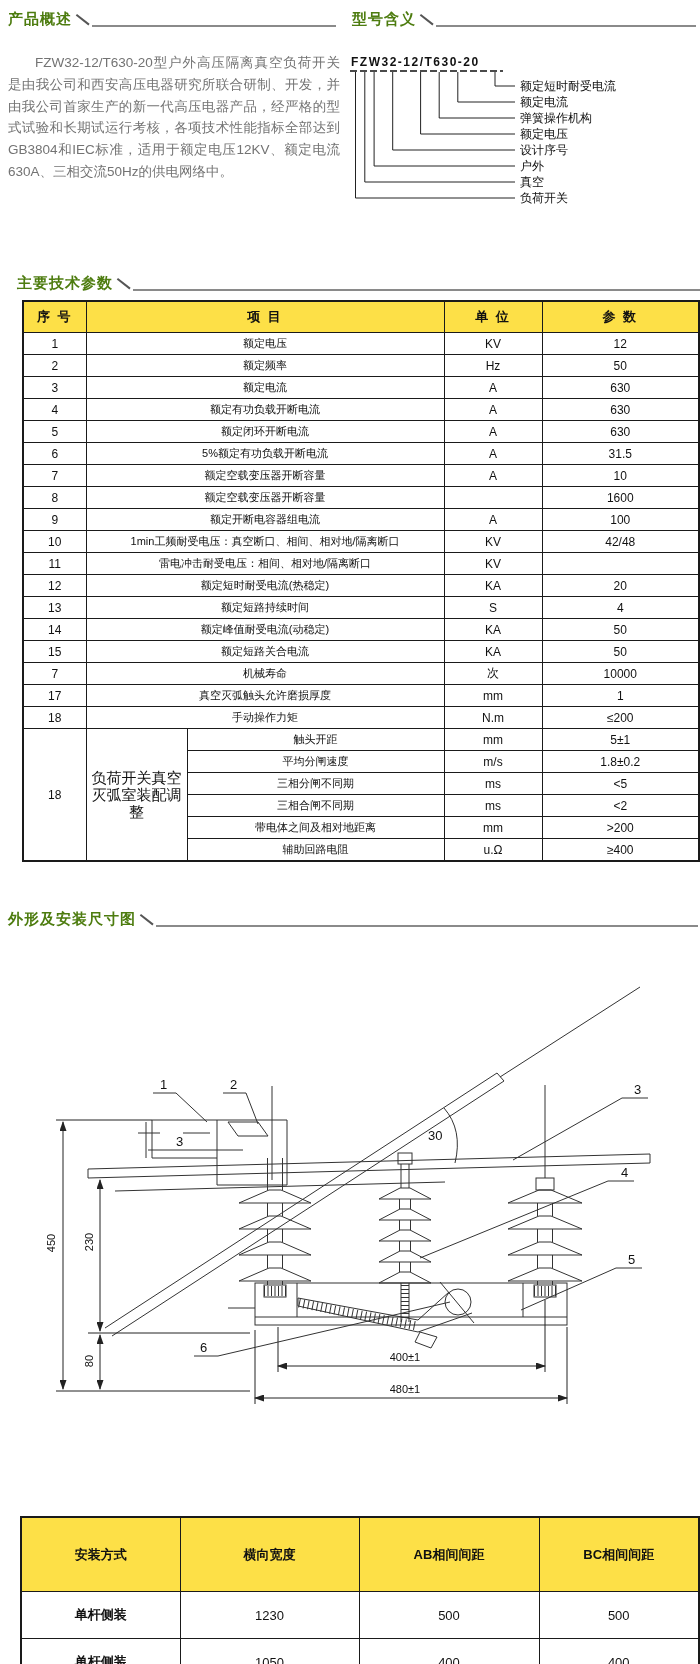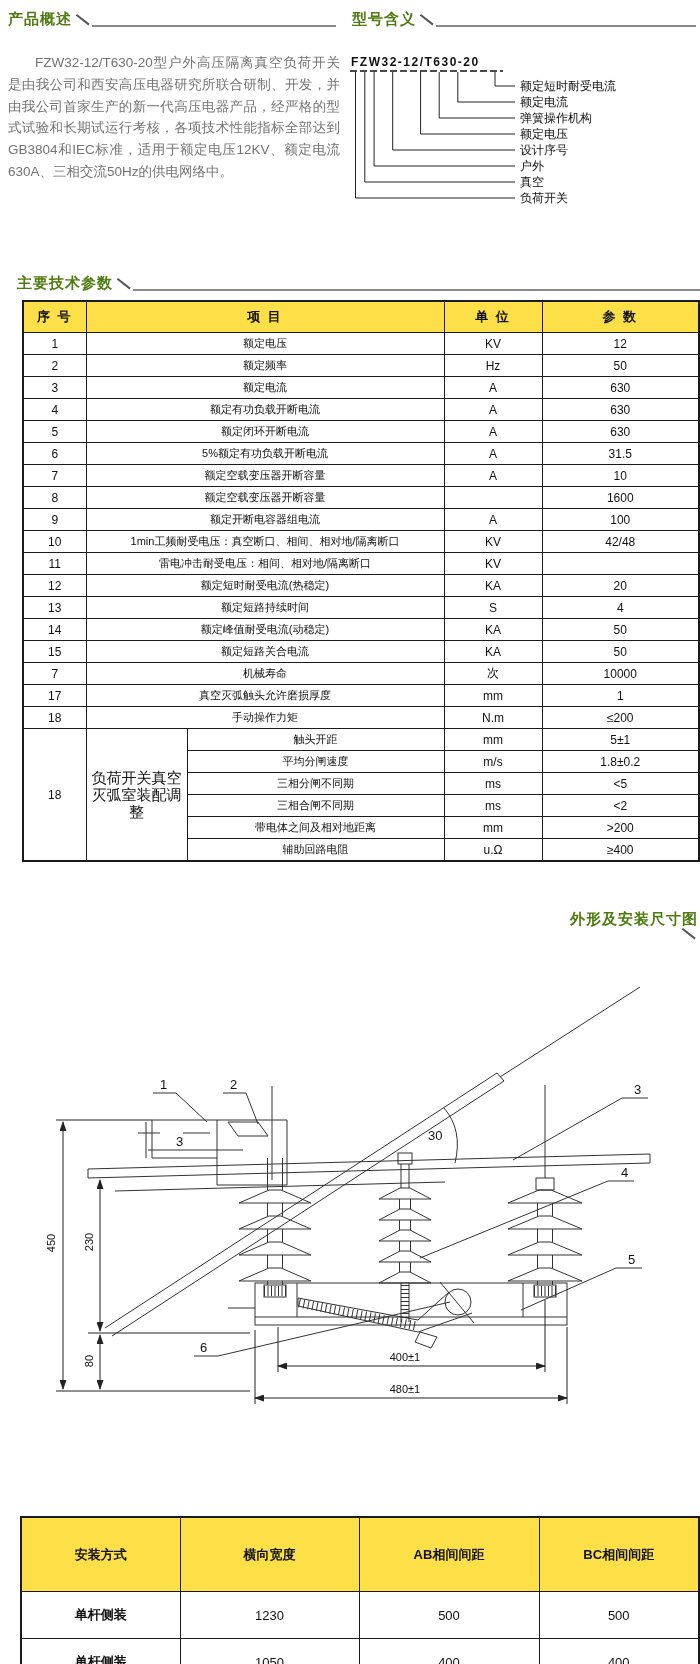--- a/index.html
+++ b/index.html
@@ -239,21 +239,21 @@
           <td>&gt;200</td>
         </tr>
       <tr>
           <td class="item">辅助回路电阻</td>
           <td>u.Ω</td>
           <td>≥400</td>
         </tr>
     </tbody>
   </table>
 
-  <div class="abs sec" style="left:8px;top:910px;width:690px;flex-direction:column;">
+  <div class="abs sec" style="left:8px;top:910px;width:690px;">
     <span class="t">外形及安装尺寸图</span>
     <span class="slash"></span>
     <span class="ln"></span>
   </div>
 
   <svg class="abs" style="left:0;top:940px;" width="700" height="470" viewBox="0 940 700 470">
     <defs>
       <marker id="arr" markerWidth="10" markerHeight="7" refX="9" refY="3.5" orient="auto-start-reverse">
         <path d="M0,0 L10,3.5 L0,7 Z" fill="#222"></path>
       </marker>

